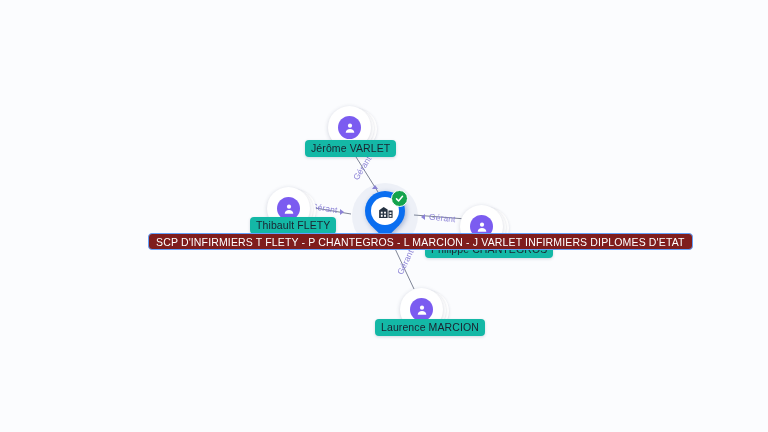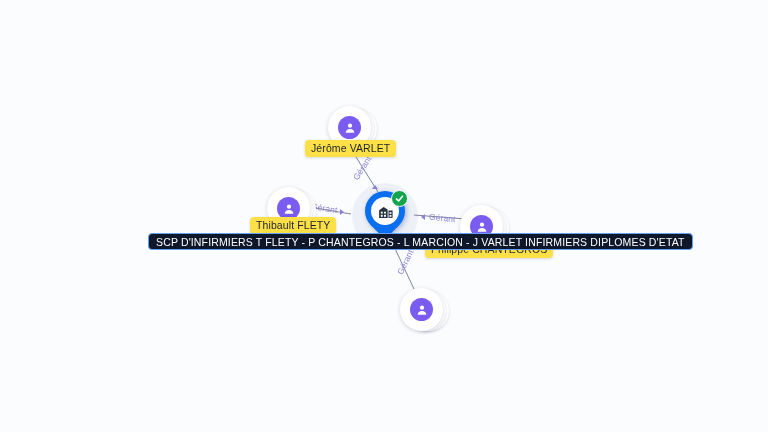--- a/index.html
+++ b/index.html
@@ -79,21 +79,21 @@
     background: #7b5cf0;
     display: flex;
     align-items: center;
     justify-content: center;
   }
   .avatar-circle svg { display: block; }
 
   
   .name-chip {
     position: absolute;
-    background: #fde047;
+    background: #14b8a6;
     border-radius: 4px;
     padding: 2px 6px 3px 6px;
     font-size: 10.5px;
     color: #1b2330;
     white-space: nowrap;
     box-shadow: 0 1px 3px rgba(40,50,90,.18);
     letter-spacing: .1px;
   }
 
   
@@ -143,21 +143,21 @@
   .verified-badge svg { display: block; }
 
   
   #company-banner {
     position: absolute;
     left: 148px;
     top: 233px;
     height: 17px;
     line-height: 17px;
     padding: 0 7px;
-    background: #0f172a;
+    background: #7f1d1d;
     border: 1px solid #62a0fb;
     border-radius: 4px;
     color: #ffffff;
     font-size: 10.5px;
     letter-spacing: .15px;
     white-space: nowrap;
     box-sizing: border-box;
   }
 </style>
 </head>
@@ -236,20 +236,21 @@
     <div class="person-stack-a"></div>
     <div class="person-disc">
       <div class="avatar-circle">
         <svg width="14" height="14" viewBox="0 0 24 24" fill="#ffffff">
           <circle cx="12" cy="8" r="3.6"></circle>
           <path d="M4.6 20c0-4.1 3.3-6.4 7.4-6.4s7.4 2.3 7.4 6.4z"></path>
         </svg>
       </div>
     </div>
   </div>
+  <div class="name-chip" style="left:375px; top:319px;">Laurence MARCION</div>
 
   <div id="company-node" style="left:363px; top:191px;">
     <div class="pin-halo"></div>
     <div class="pin-shape"></div>
     <div class="pin-inner">
       <svg width="17" height="17" viewBox="0 0 24 24" fill="#253241">
         <path d="M3 21V10.4L9.4 5.6 15 9.3V21z"></path>
         <path d="M16.2 10.6H22V21h-5.8z"></path>
         <rect x="5.4" y="12.3" width="2.6" height="2.6" fill="#ffffff"></rect>
         <rect x="10" y="12.3" width="2.6" height="2.6" fill="#ffffff"></rect>

